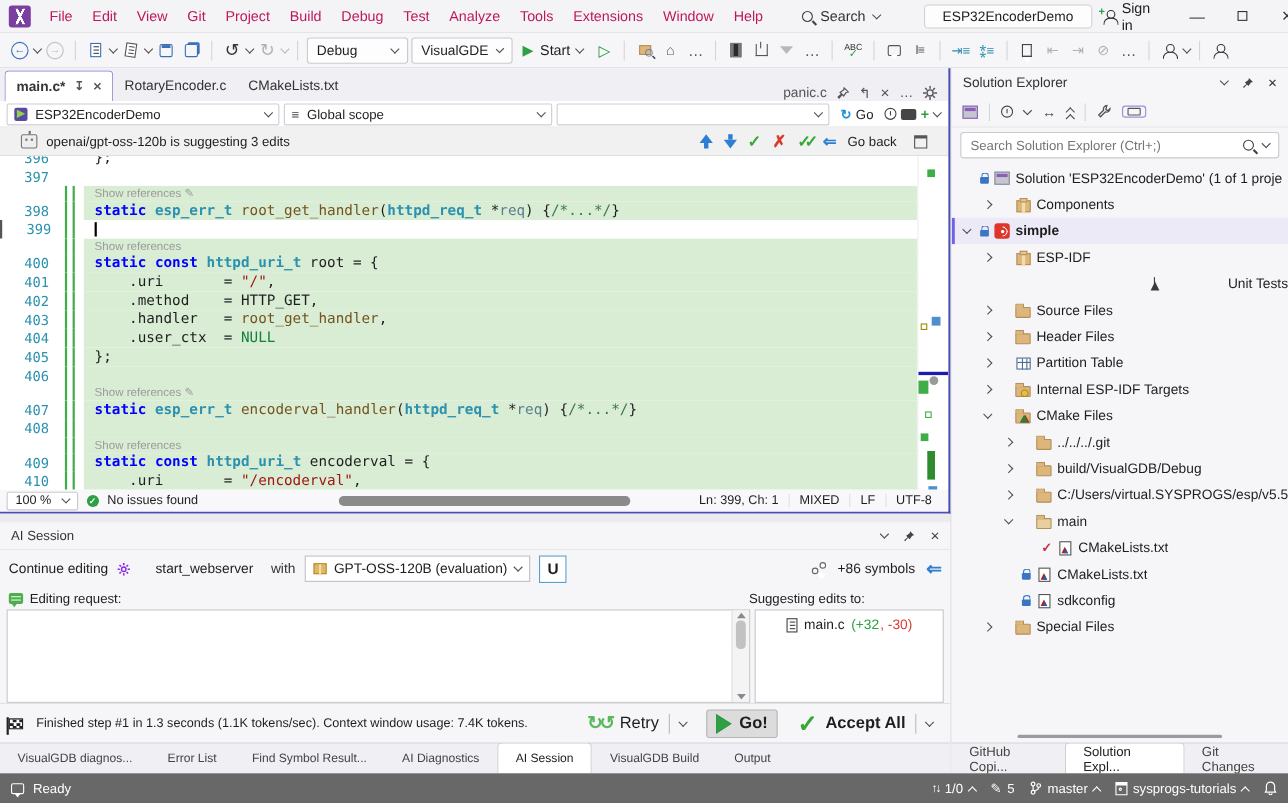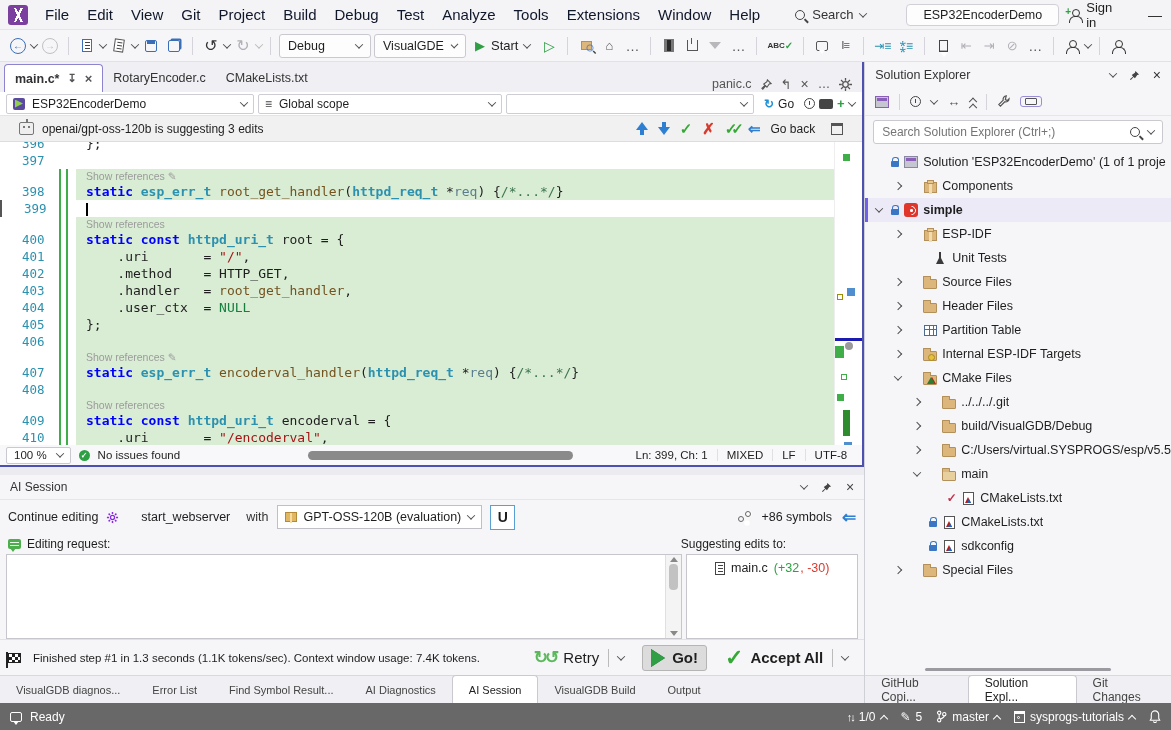--- a/index.html
+++ b/index.html
@@ -4,21 +4,21 @@
 <style>
   *{box-sizing:border-box;margin:0;padding:0}
   html,body{width:1171px;height:730px;overflow:hidden}
   body{font-family:"Liberation Sans",sans-serif;font-size:12px;color:#1e1e1e;background:#f4f4f6}
   #app{display:flex;flex-direction:column;width:1171px;height:730px}
 
   
   .titlebar{height:30px;display:flex;align-items:center;background:#f4f4f6;border-bottom:1px solid #e5e5e8;padding:0 6px;flex:0 0 auto}
   .vslogo{width:20px;height:20px;margin:0 8px 0 2px;background:#7b3fa0;border-radius:3px;position:relative;flex:0 0 auto}
   .vslogo:before{content:"";position:absolute;left:4px;top:3px;width:12px;height:14px;background:linear-gradient(115deg,transparent 45%,#fff 45%,#fff 58%,transparent 58%),linear-gradient(65deg,transparent 45%,#fff 45%,#fff 58%,transparent 58%)}
-  .menu-item{padding:4px 9px;font-size:15px;color:#0f172a;cursor:default}
+  .menu-item{padding:4px 9px;font-size:13px;color:#be185d;cursor:default}
   .tb-search{display:flex;align-items:center;gap:7px;margin-left:26px;color:#333;font-size:13px}
   .title-chip{margin-left:40px;background:#fdfdfd;border:1px solid #d0d0d6;border-radius:4px;padding:3px 16px;font-size:12.5px}
   .tb-right{margin-left:auto;display:flex;align-items:center;gap:4px}
   .signin{display:flex;align-items:center;gap:6px;font-size:13px;padding:0 10px}
   .winbtn{width:40px;height:28px;display:flex;align-items:center;justify-content:center;font-size:14px;color:#333}
   .maxbox{width:9px;height:9px;border:1px solid #333}
   
   .chev{display:inline-block;width:6px;height:6px;border-right:1.4px solid #505050;border-bottom:1.4px solid #505050;transform:rotate(45deg) translate(-1px,-1px)}
   .chev.r{transform:rotate(-45deg)}
   .chev.u{transform:rotate(-135deg) translate(-2px,-2px)}
@@ -317,21 +317,21 @@
     <span class="tico">
         <span style="width:11px;height:11px;border:1.3px solid #555;border-top:none;position:relative">
           <span style="position:absolute;left:3px;top:-2px;width:1.5px;height:6px;background:#555"></span>
         </span>
       </span>
     <span class="tico dis">
         <span style="width:0;height:0;border-left:6px solid transparent;border-right:6px solid transparent;border-top:7px solid #b8b8bc"></span>
       </span>
     <span class="tico" style="color:#555">…</span>
     <span class="tsep"></span>
-    <span class="tico" style="flex-direction:row;color:#333;font-size:8px;font-weight:bold;line-height:7px">
+    <span class="tico" style="flex-direction:column;color:#333;font-size:8px;font-weight:normal;line-height:7px">
         <span>ABC</span>
         <span style="color:#2da044;font-size:10px">✓</span>
       </span>
     <span class="tsep"></span>
     <span class="tico">
         <span class="fb-bubble" style="border-color:#555"></span>
       </span>
     <span class="tico" style="color:#555;font-size:11px;letter-spacing:-1px">Ⅰ≡</span>
     <span class="tsep"></span>
     <span class="tico" style="color:#2b91af;font-size:12px">⇥≡</span>
@@ -667,21 +667,21 @@
           <div class="trow" style="padding-left: 25px;">
             <span class="texp">
               <span class="chev r"></span>
             </span>
             <span class="tmark"></span>
             <span class="ticon">
               <span class="ipkg"></span>
             </span>
             <span class="tlabel">ESP-IDF</span>
           </div>
-          <div class="trow" style="padding-left: 35px;">
+          <div class="trow" style="padding-left: 35px; justify-content: space-between;">
             <span class="texp"></span>
             <span class="tmark"></span>
             <span class="ticon">
               <span class="iflask"></span>
             </span>
             <span class="tlabel">Unit Tests</span>
           </div>
           <div class="trow" style="padding-left: 25px;">
             <span class="texp">
               <span class="chev r"></span>

